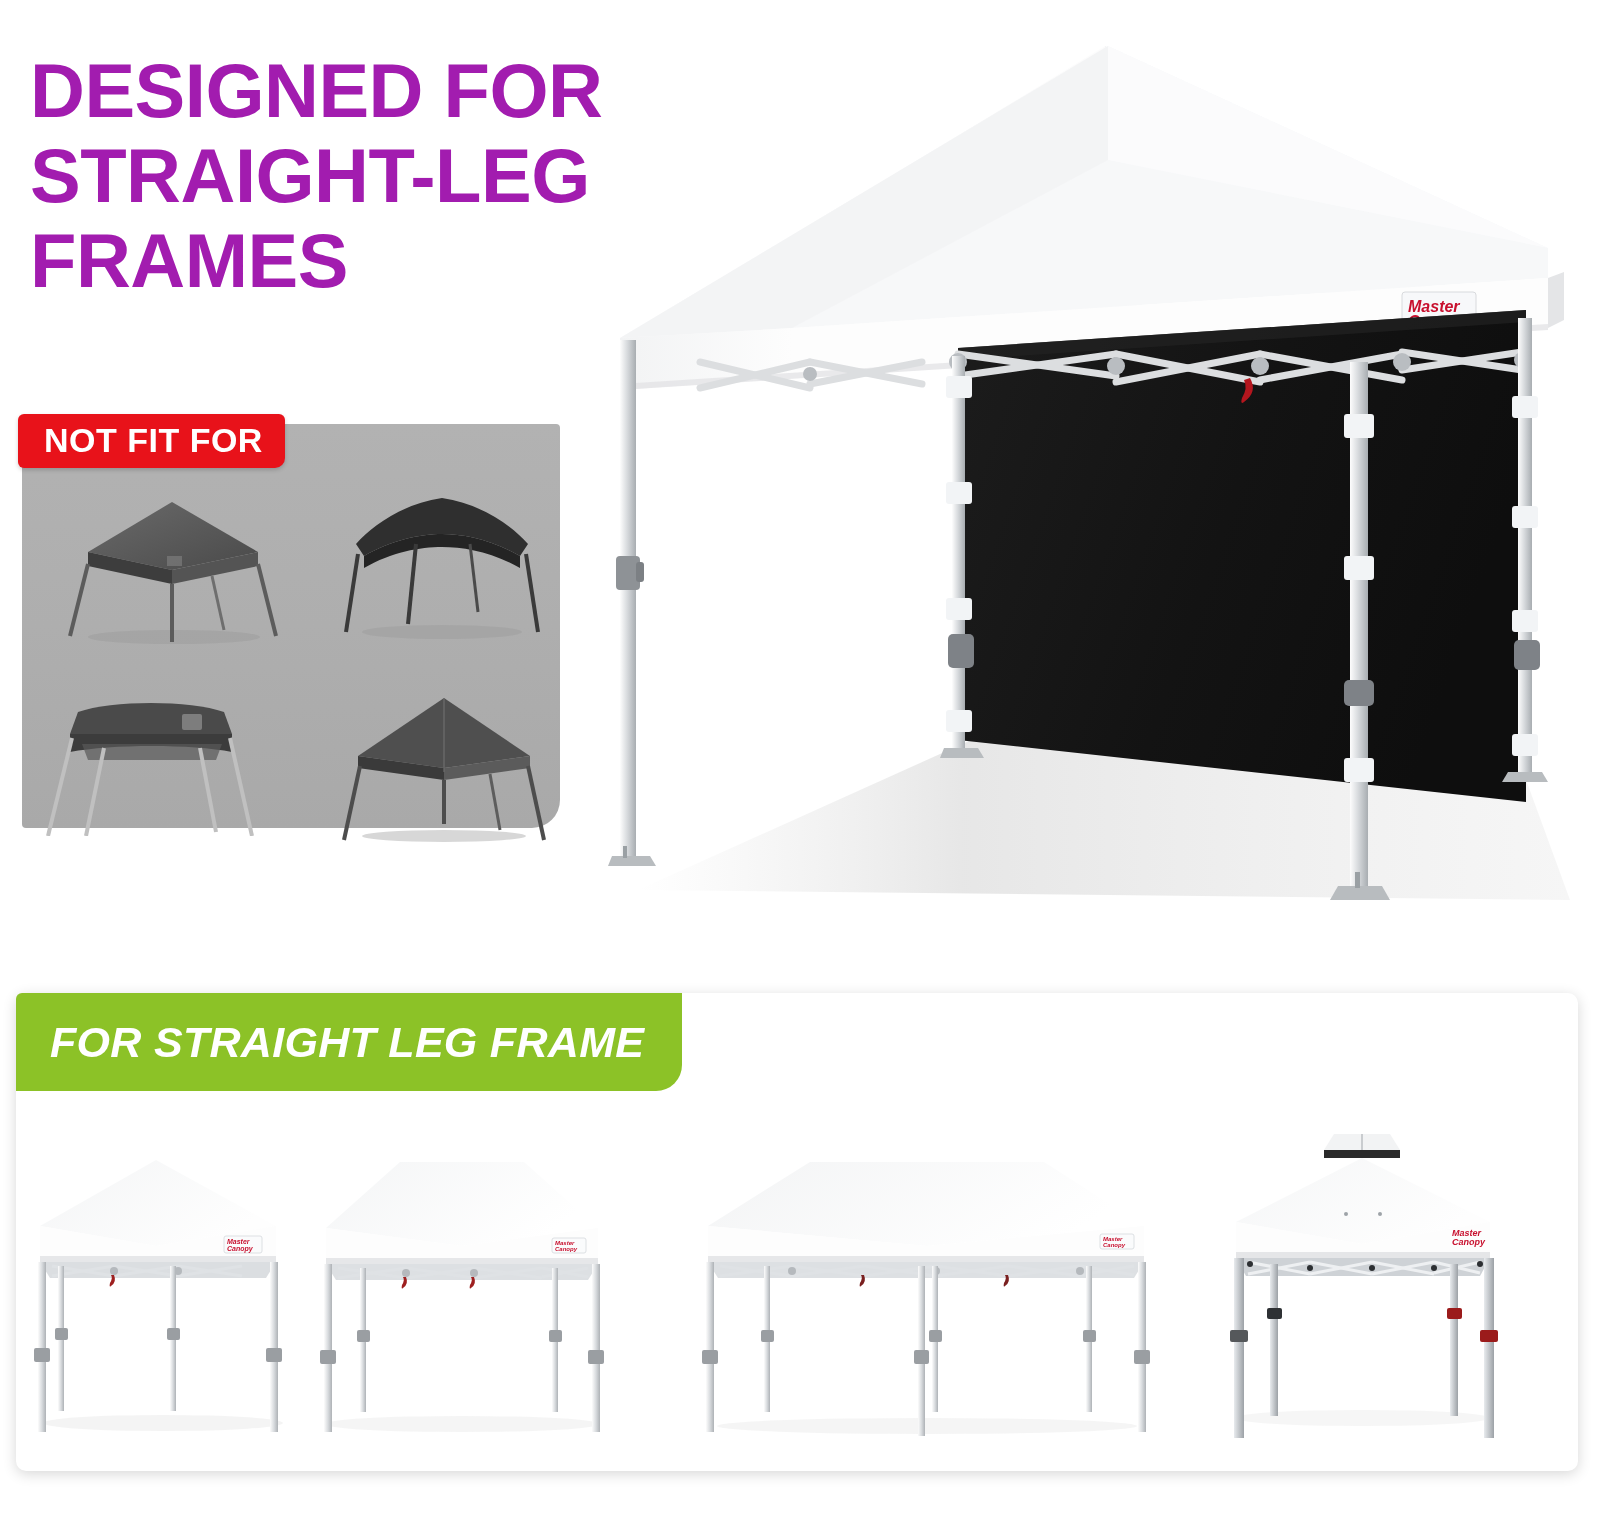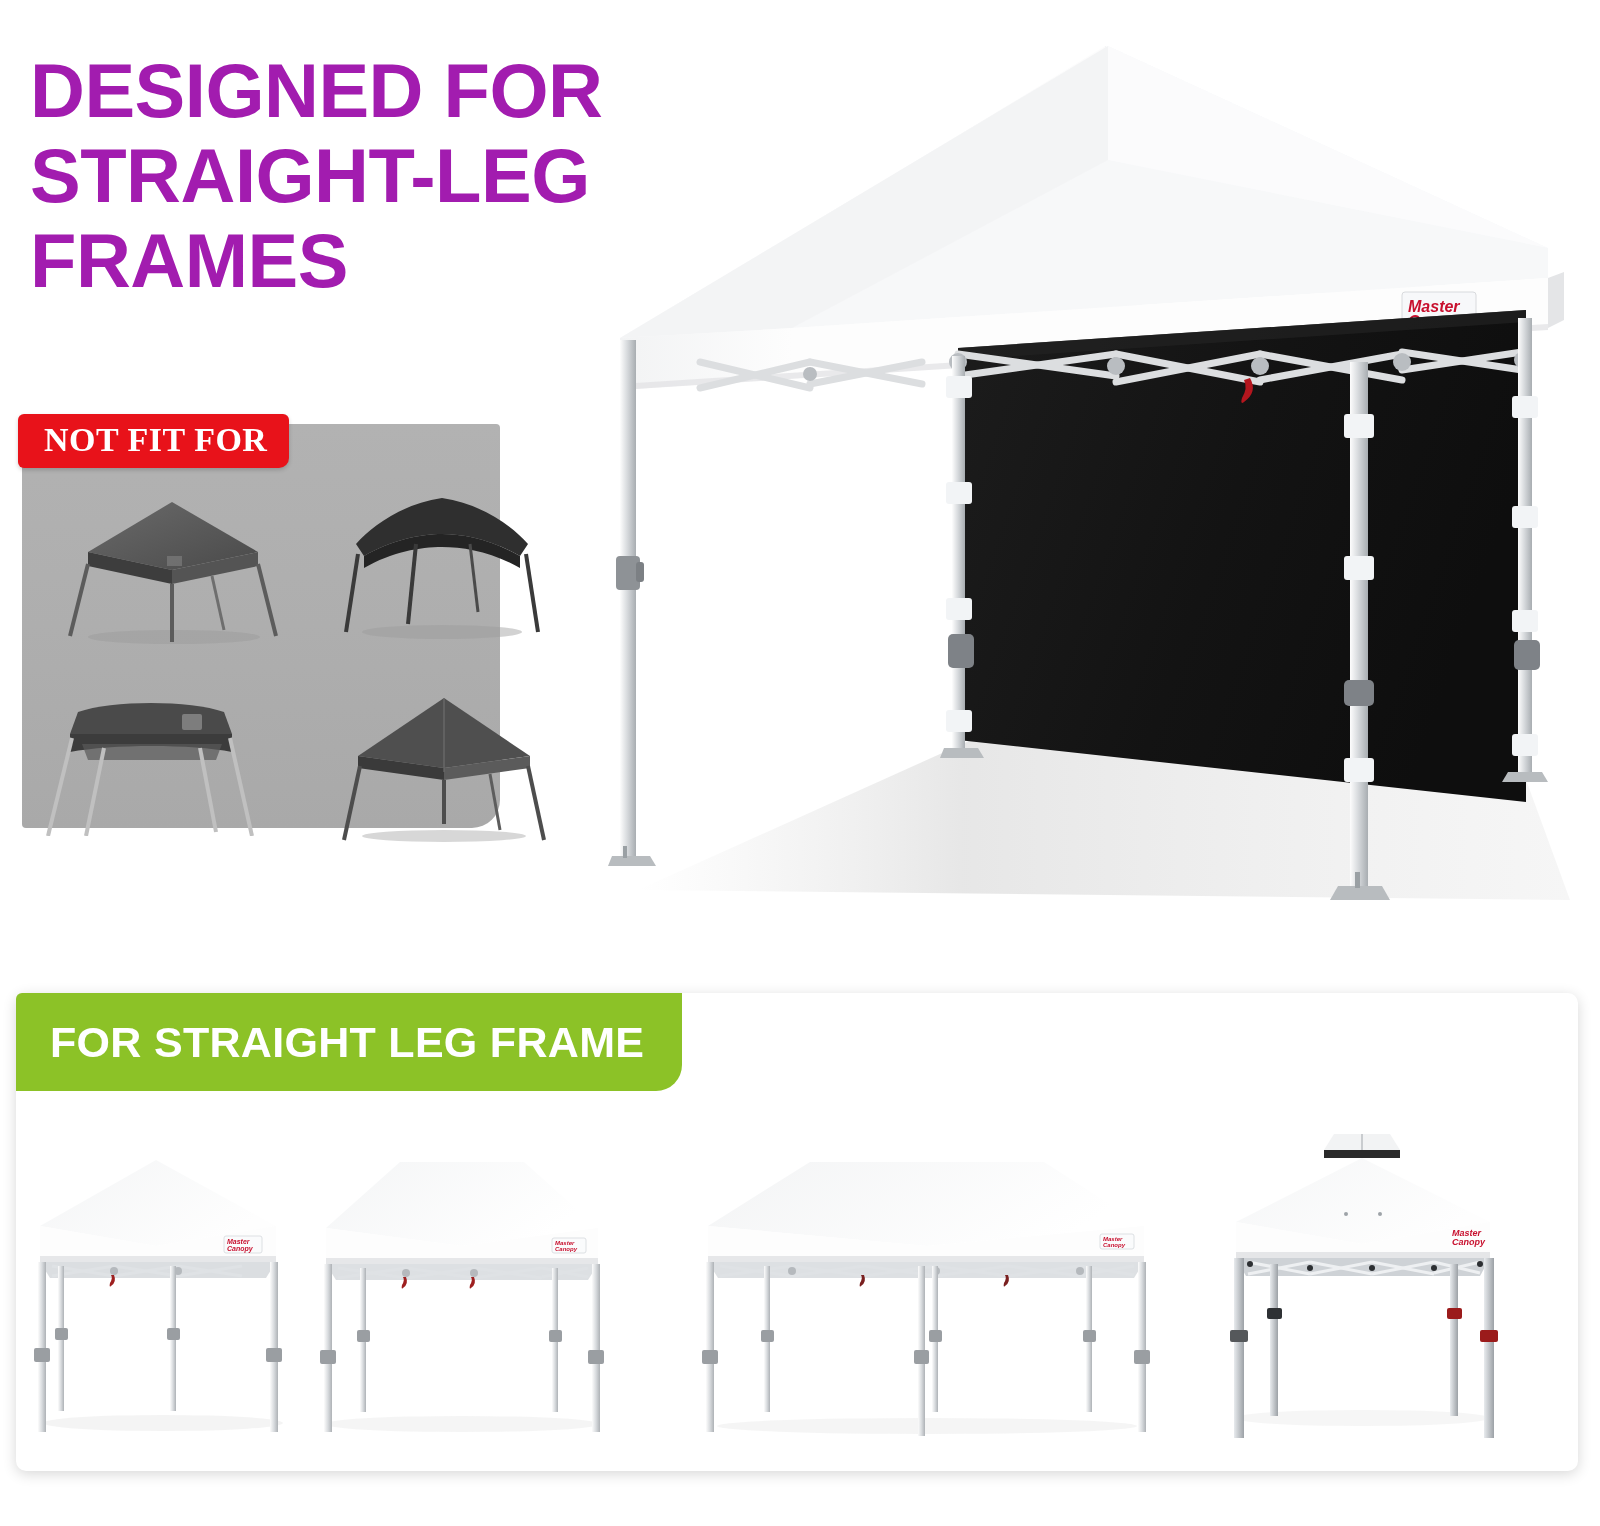--- a/index.html
+++ b/index.html
@@ -29,25 +29,24 @@
     letter-spacing: -0.5px;
     text-transform: uppercase;
     white-space: pre-line;
   }
 
   
   .notfit-panel {
     position: absolute;
     left: 22px;
     top: 424px;
-    width: 478px;
+    width: 538px;
     height: 404px;
     background: linear-gradient(180deg,#b2b2b2 0%, #aeaeae 50%, #a9a9a9 100%);
     border-radius: 4px 4px 28px 4px;
-    font-family: Liberation Serif, serif;
   }
   .notfit-badge {
     position: absolute;
     left: -4px;
     top: -10px;
     background: #E8121A;
     color: #ffffff;
     font-size: 34px;
     font-weight: bold;
     letter-spacing: 0.5px;
@@ -77,20 +76,21 @@
     left: 16px;
     top: 993px;
     width: 666px;
     height: 98px;
     background: #8CC227;
     border-radius: 6px 0 26px 0;
     display: flex;
     align-items: center;
     box-sizing: border-box;
     padding-left: 34px;
+    font-style: italic;
   }
   .green-banner span {
     color: #ffffff;
     font-size: 43px;
     font-weight: bold;
     letter-spacing: 0.3px;
     text-transform: uppercase;
   }
   .row-canopies {
     position: absolute;

